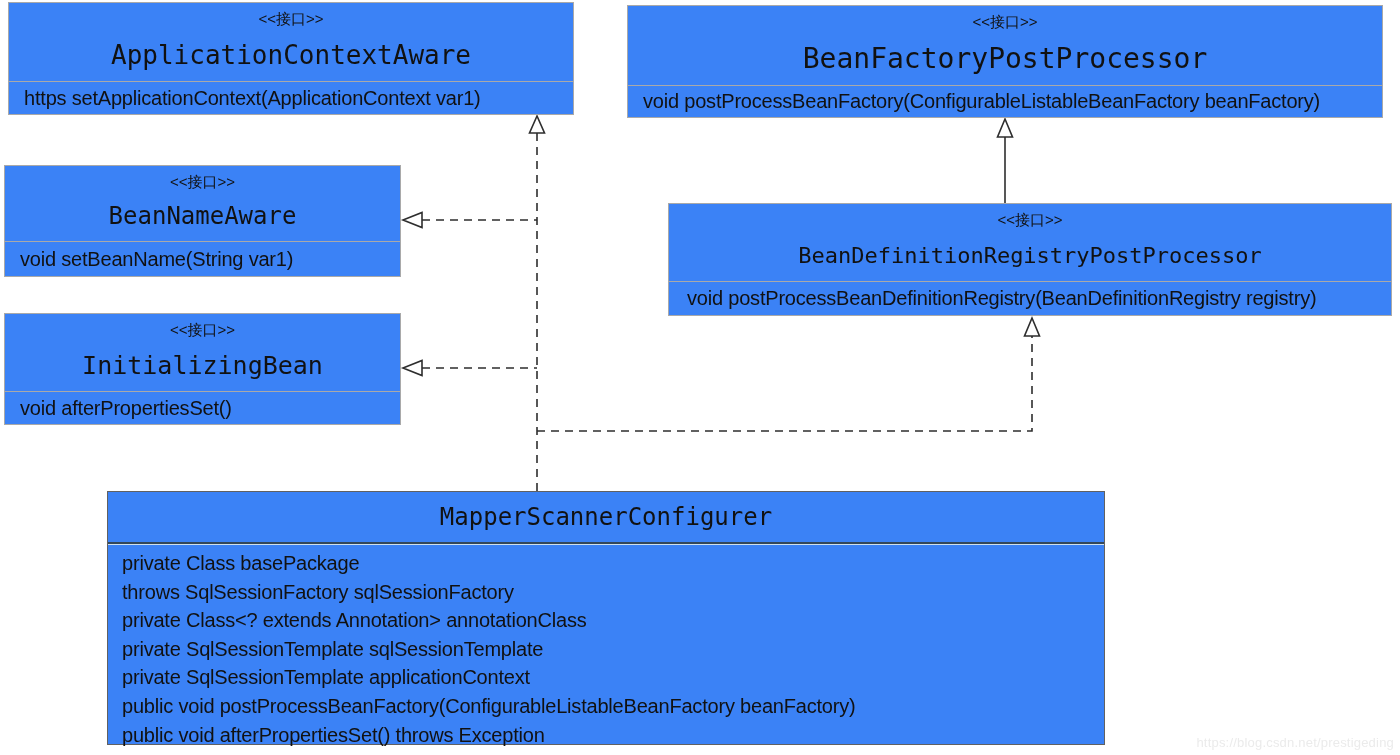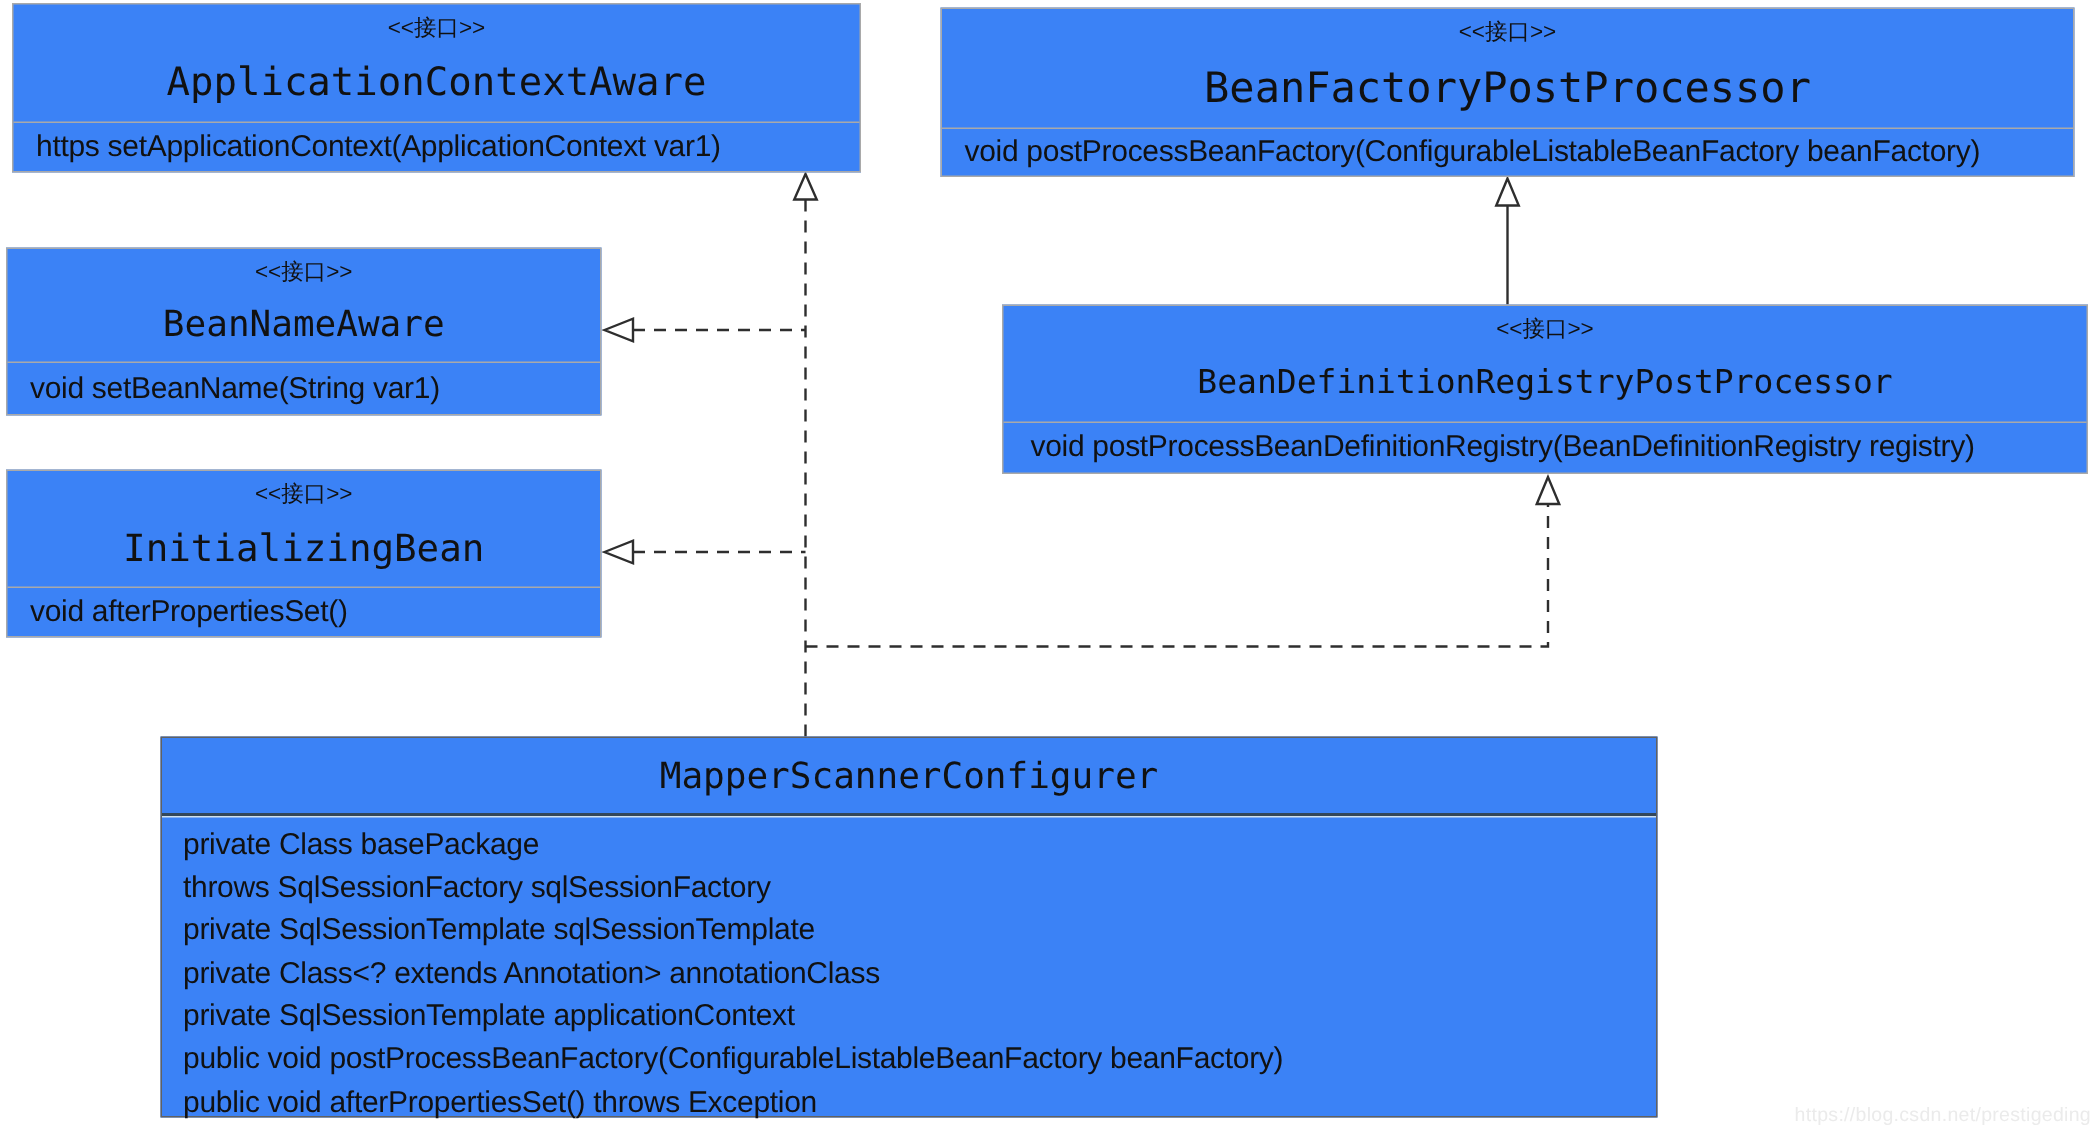--- a/index.html
+++ b/index.html
@@ -114,22 +114,22 @@
     <div class="uml-method">void afterPropertiesSet()</div>
   </div>
 
   <div class="uml-box class-box" style="left:107px;top:491px;width:998px;height:254px;">
     <div class="uml-title class-title" style="height:50px;">
       <div class="cls-name" style="font-size:24px;flex:0 0 auto;">MapperScannerConfigurer</div>
     </div>
     <div class="class-members">
         <div class="member">private Class basePackage</div>
         <div class="member">throws SqlSessionFactory sqlSessionFactory</div>
+        <div class="member">private Class&lt;? extends Annotation&gt; annotationClass</div>
         <div class="member">private SqlSessionTemplate sqlSessionTemplate</div>
-        <div class="member">private Class&lt;? extends Annotation&gt; annotationClass</div>
         <div class="member">private SqlSessionTemplate applicationContext</div>
         <div class="member">public void postProcessBeanFactory(ConfigurableListableBeanFactory beanFactory)</div>
         <div class="member">public void afterPropertiesSet() throws Exception</div>
       </div>
   </div>
 
   <div class="watermark">https://blog.csdn.net/prestigeding</div>
 </div>
 
 </body></html>

